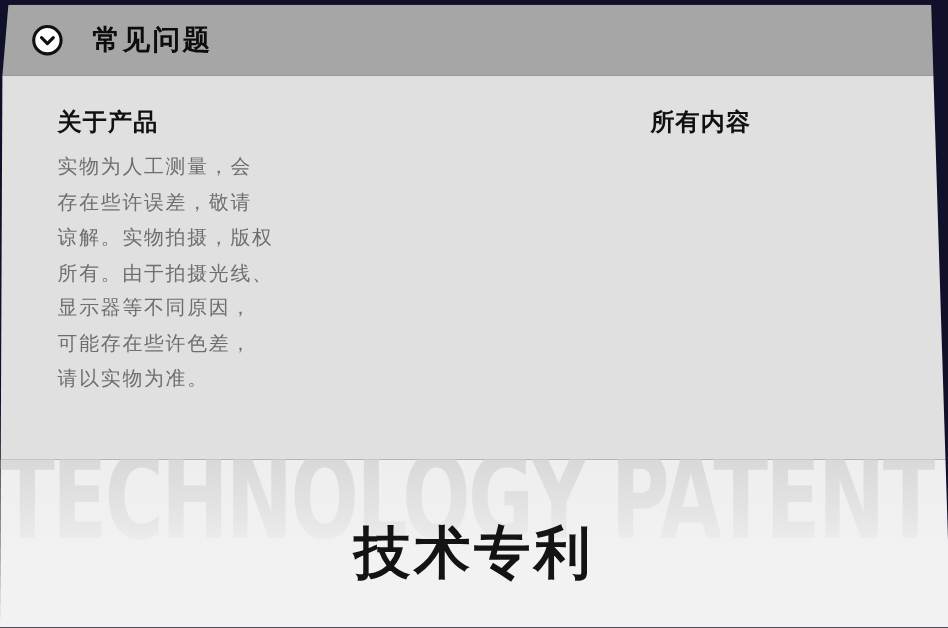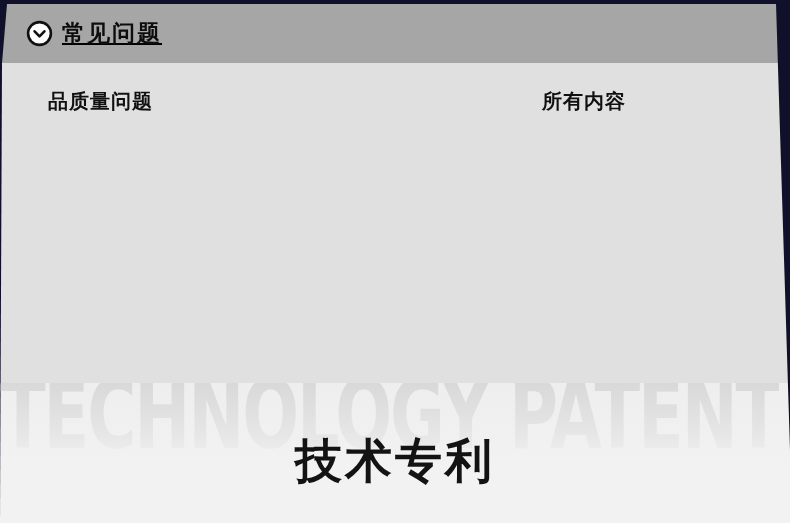--- a/index.html
+++ b/index.html
@@ -19,22 +19,21 @@
     clip-path: polygon(7px 4px, 776px 4px, 790px 450px, 790px 523px, 0px 523px, 2px 63px);
   }
   
   .header {
     box-sizing: border-box;
     height: 63px;
     padding: 4px 0 0 26px;
     background: #a6a6a6;
     display: flex;
     align-items: center;
-    gap: 9px;
-    text-decoration: underline;
+    gap: 24px;
   }
   .header .icon-wrap {
     display: flex;
     align-items: center;
   }
   .header .title {
     font-size: 23px;
     font-weight: 800;
     color: #0d0d0d;
     letter-spacing: 2px;
@@ -110,21 +109,28 @@
       <svg width="27" height="27" viewBox="0 0 27 27" aria-hidden="true">
         <circle cx="13.5" cy="13.5" r="11.4" fill="#ffffff" stroke="#101010" stroke-width="2.6"></circle>
         <path d="M8.6 11.3 L13.5 16.3 L18.4 11.3" fill="none" stroke="#101010" stroke-width="2.6" stroke-linecap="round" stroke-linejoin="round"></path>
       </svg>
     </span>
     <span class="title">常见问题</span>
   </div>
 
   <div class="faq">
     <div class="faq-col">
-      <h3 class="col-title">品质量问题</h3>
+      <h3 class="col-title">关于产品</h3>
+      <p class="col-body">实物为人工测量，会
+存在些许误差，敬请
+谅解。实物拍摄，版权
+所有。由于拍摄光线、
+显示器等不同原因，
+可能存在些许色差，
+请以实物为准。</p>
     </div>
     <div class="faq-col">
     </div>
     <div class="faq-col">
       <h3 class="col-title">所有内容</h3>
     </div>
   </div>
 
   <div class="patent">
     <div class="watermark">TECHNOLOGY PATENT</div>

